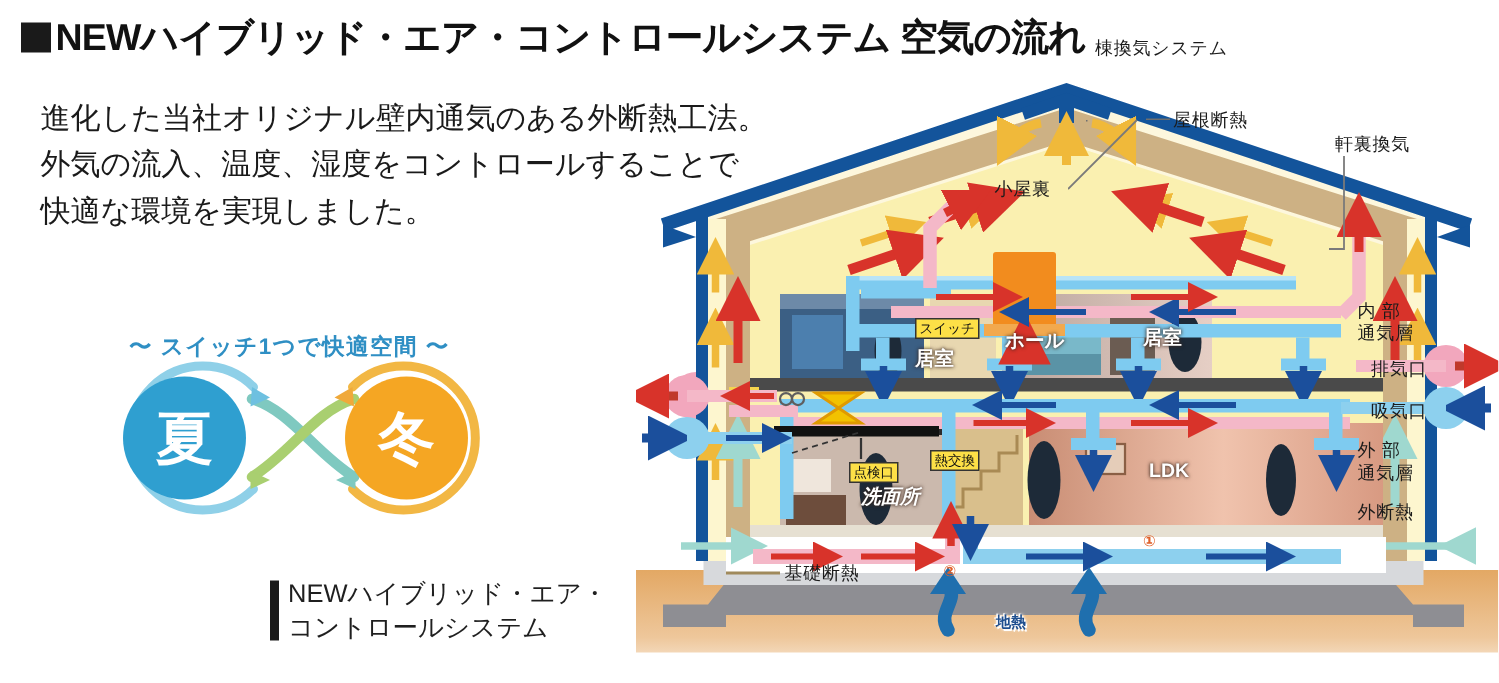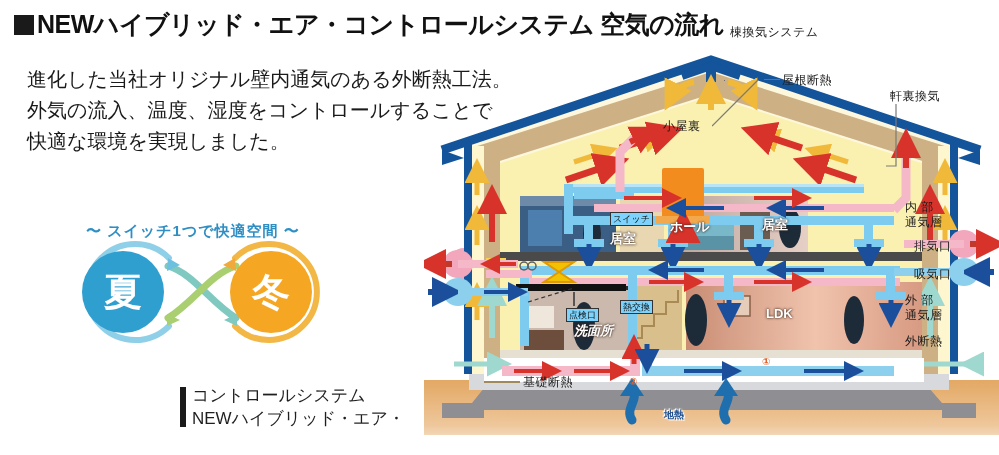--- a/index.html
+++ b/index.html
@@ -64,21 +64,21 @@
   .dlabel{
     position:absolute;font-size:12px;color:#1b1b1b;white-space:nowrap;
     letter-spacing:0.5px;
   }
   .room-label{
     position:absolute;font-size:13px;font-weight:bold;color:#ffffff;
     white-space:nowrap;
     text-shadow:0 0 2px rgba(60,40,30,.9),0 0 3px rgba(60,40,30,.7);
   }
   .tagbox{
-    position:absolute;font-size:9px;color:#111;background:#7dd3fc;
+    position:absolute;font-size:9px;color:#111;background:#fde047;
     border:1px solid #333;padding:0px 2px;white-space:nowrap;line-height:12px;
   }
   .circnum{
     position:absolute;font-size:10px;color:#e0602a;
     white-space:nowrap;font-weight:bold;
   }
   .geo-label{
     position:absolute;font-size:10px;font-weight:bold;color:#1f4f8f;
     white-space:nowrap;
     text-shadow:0 0 2px #fff,0 0 3px #fff,1px 1px 0 #fff,-1px -1px 0 #fff;
@@ -118,22 +118,22 @@
     </svg>
     <div class="season-circle season-summer">
       <span>夏</span>
     </div>
     <div class="season-circle season-winter">
       <span>冬</span>
     </div>
   </div>
 
   <div class="caption">
+    <div>NEWハイブリッド・エア・</div>
     <div>コントロールシステム</div>
-    <div>NEWハイブリッド・エア・</div>
   </div>
 
   <div class="diagram">
     <svg width="575" height="435" viewBox="0 0 575 435">
       <defs>
         <linearGradient id="gGround" x1="0" y1="0" x2="0" y2="1">
           <stop offset="0%" stop-color="#e3a864"></stop>
           <stop offset="60%" stop-color="#eec79b"></stop>
           <stop offset="100%" stop-color="#fdf6ee"></stop>
         </linearGradient>

